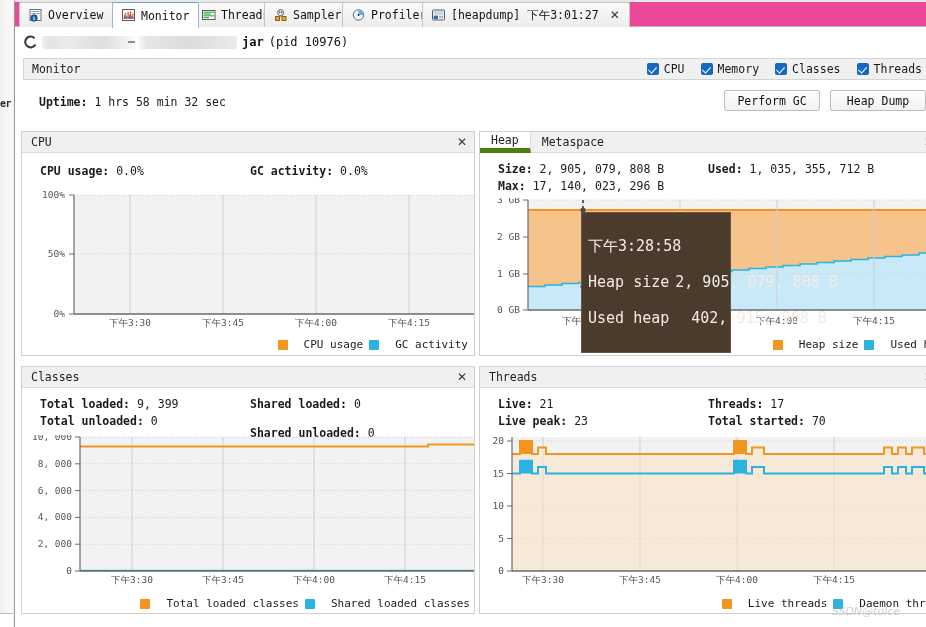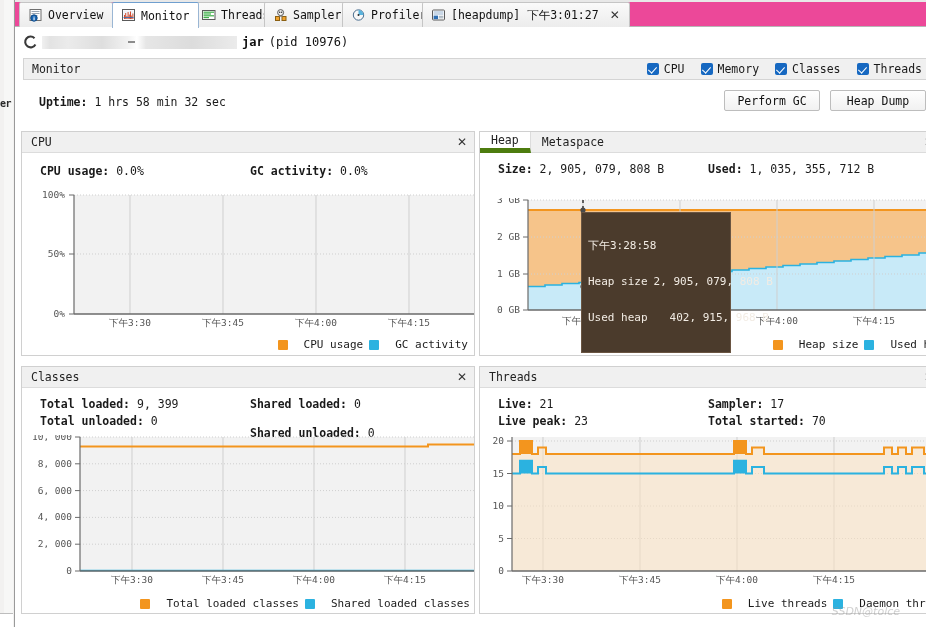--- a/index.html
+++ b/index.html
@@ -164,21 +164,21 @@
   }
   .legend .li { display: flex; align-items: center; gap: 16px; }
   .legend .sw { width: 10px; height: 10px; border-radius: 1px; flex: none; }
 
   .tick { font-size: 9.5px; fill: #555; font-family: "DejaVu Sans Mono","Liberation Mono",monospace; }
 
   
   .tooltip {
     position: absolute; background: #4b3b2c; color: #f2ece4;
     border: 1px solid #6a5542;
-    padding: 3px 6px 4px 6px; font-size: 11px; line-height: 12px;
+    padding: 3px 6px 4px 6px; font-size: 15px; line-height: 12px;
     white-space: pre; z-index: 30;
     font-family: "DejaVu Sans Mono","Liberation Mono",monospace;
   }
   .tt-row { display: block; }
 
   .watermark {
     position: absolute; right: 26px; bottom: 9px;
     font-size: 11px; color: rgba(150,150,150,0.45);
     font-family: "DejaVu Sans", sans-serif;
     pointer-events: none;
@@ -373,20 +373,24 @@
       </div>
       <div class="panel-stats" style="height:48px;">
         <div class="stat" style="left:18px; top:9px;">
           <b>Size:</b>
           <span>2, 905, 079, 808 B</span>
         </div>
         <div class="stat" style="left:228px; top:9px;">
           <b>Used:</b>
           <span>1, 035, 355, 712 B</span>
         </div>
+        <div class="stat" style="left:18px; top:26px;">
+          <b>Max:</b>
+          <span>17, 140, 023, 296 B</span>
+        </div>
       </div>
       <svg style="position:absolute; left:0; top:66px; width:468px; height:132px;" viewBox="0 0 468 132" preserveAspectRatio="none">
         <rect x="48" y="2" width="420" height="110" fill="#f2f2f2"></rect>
 
         <rect x="48" y="12" width="420" height="100" fill="#f6c48a"></rect>
         <line x1="48" y1="12" x2="468" y2="12" stroke="#f3951e" stroke-width="2"></line>
 
         <path d="M48,112 L48,88.5 L65,88.5 L65,87 L82,87 L82,85.5 L99,85.5 L99,84.5 L116,84.5
                  L116,83 L133,83 L133,82 L150,82 L150,80.5 L167,80.5 L167,79 L184,79 L184,78
                  L201,78 L201,76.5 L218,76.5 L218,75 L235,75 L235,73.5 L252,73.5 L252,72
@@ -518,21 +522,21 @@
       <div class="panel-head">
         <span class="ptitle">Threads</span>
         <span class="pclose" style="right:14px;">✕</span>
       </div>
       <div class="panel-stats" style="height:48px;">
         <div class="stat" style="left:18px; top:9px;">
           <b>Live:</b>
           <span>21</span>
         </div>
         <div class="stat" style="left:228px; top:9px;">
-          <b>Sampler:</b>
+          <b>Threads:</b>
           <span>17</span>
         </div>
         <div class="stat" style="left:18px; top:26px;">
           <b>Live peak:</b>
           <span>23</span>
         </div>
         <div class="stat" style="left:228px; top:26px;">
           <b>Total started:</b>
           <span>70</span>
         </div>

